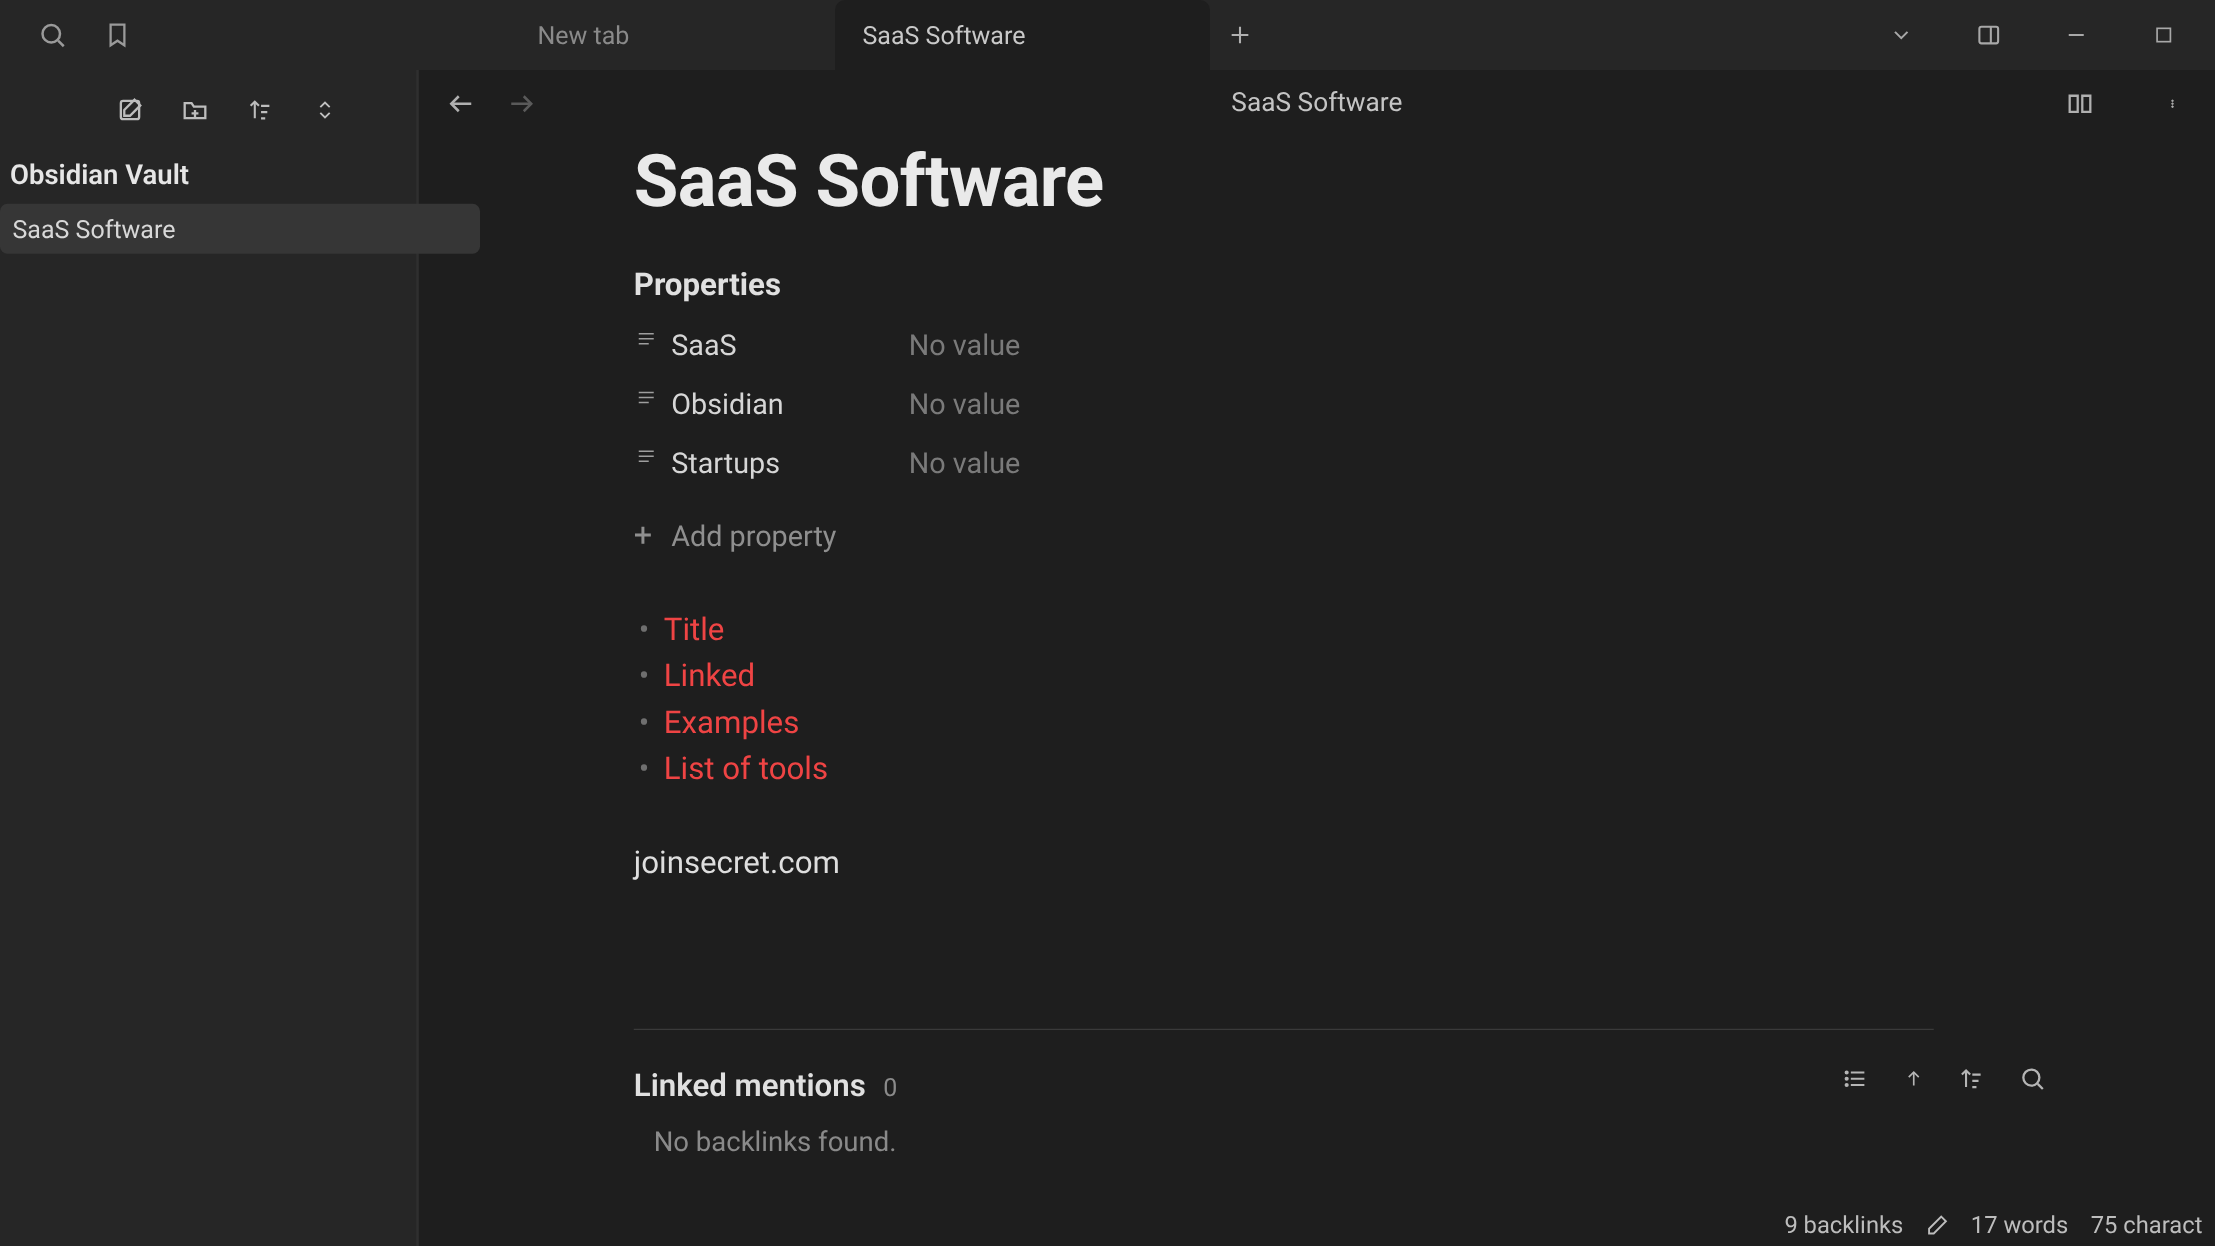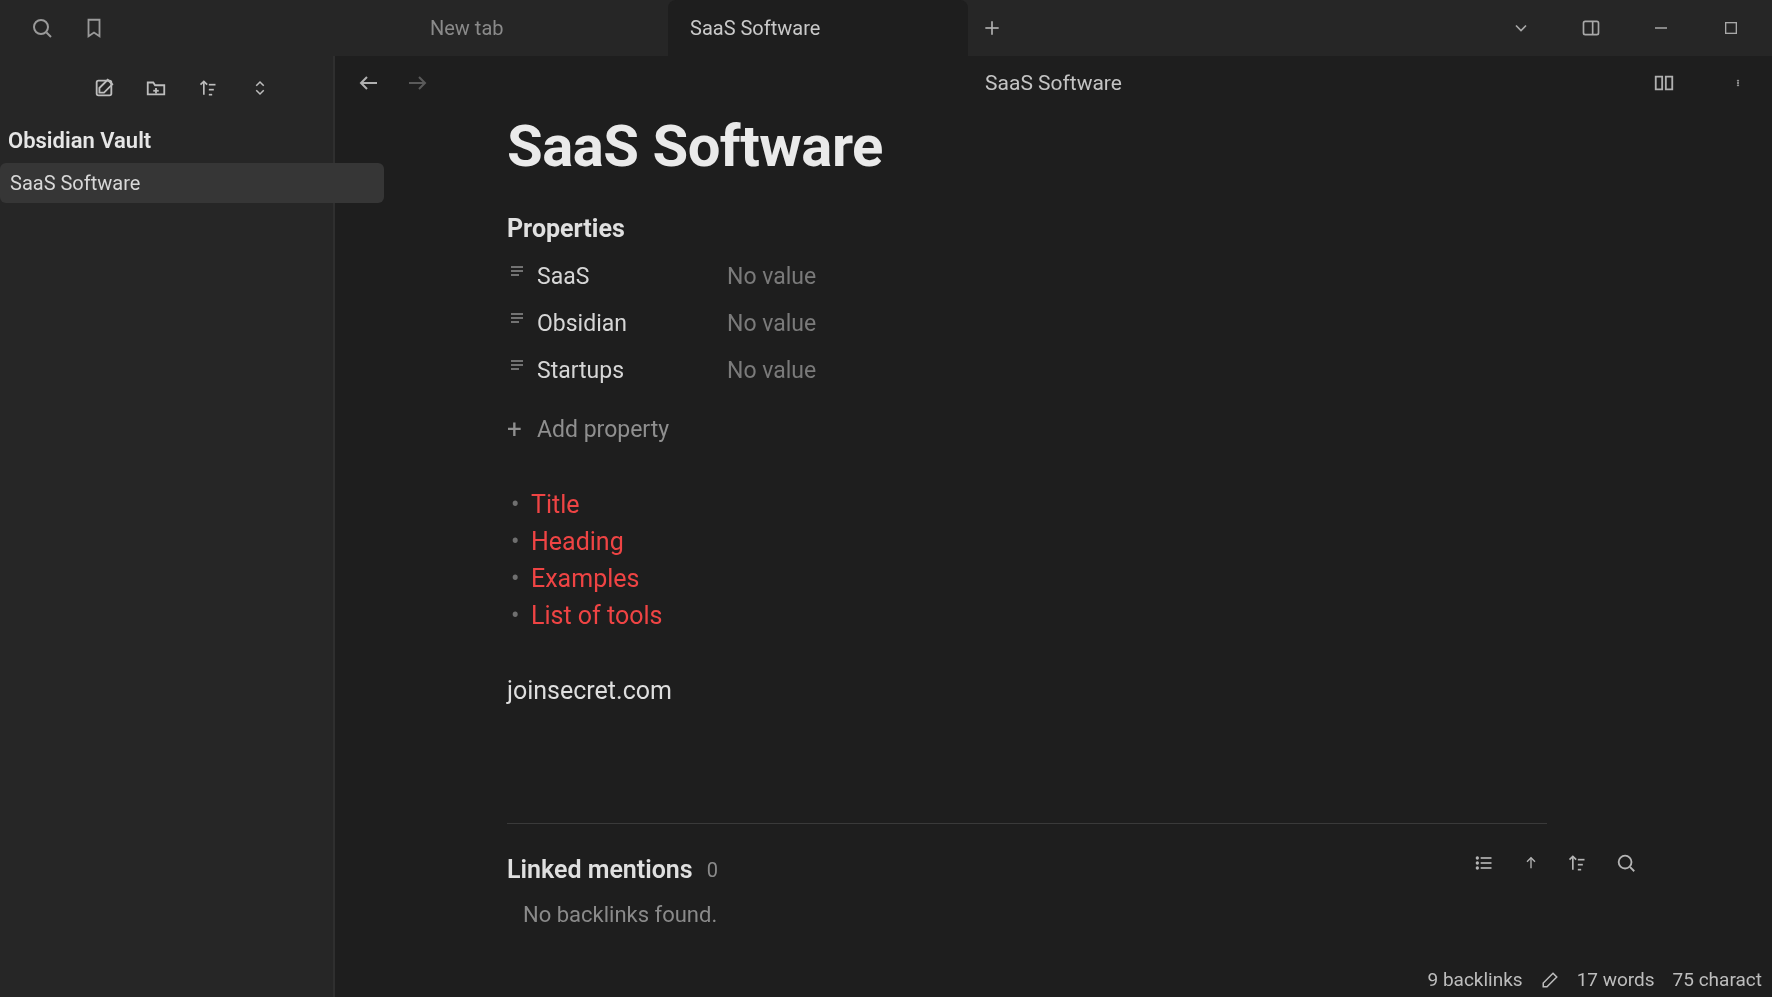--- a/index.html
+++ b/index.html
@@ -453,21 +453,21 @@
           <span class="prop-val">No value</span>
         </div>
 
         <div class="add-prop">
           <span class="plus">+</span>
           <span>Add property</span>
         </div>
 
         <ul class="bullets">
           <li>Title</li>
-          <li>Heading</li>
+          <li>Linked</li>
           <li>Examples</li>
           <li>List of tools</li>
         </ul>
 
         <div class="link-line">joinsecret.com</div>
 
         <div class="linked-section">
           <div class="linked-head">
             <span>Linked mentions</span>
             <span class="linked-count">0</span>

